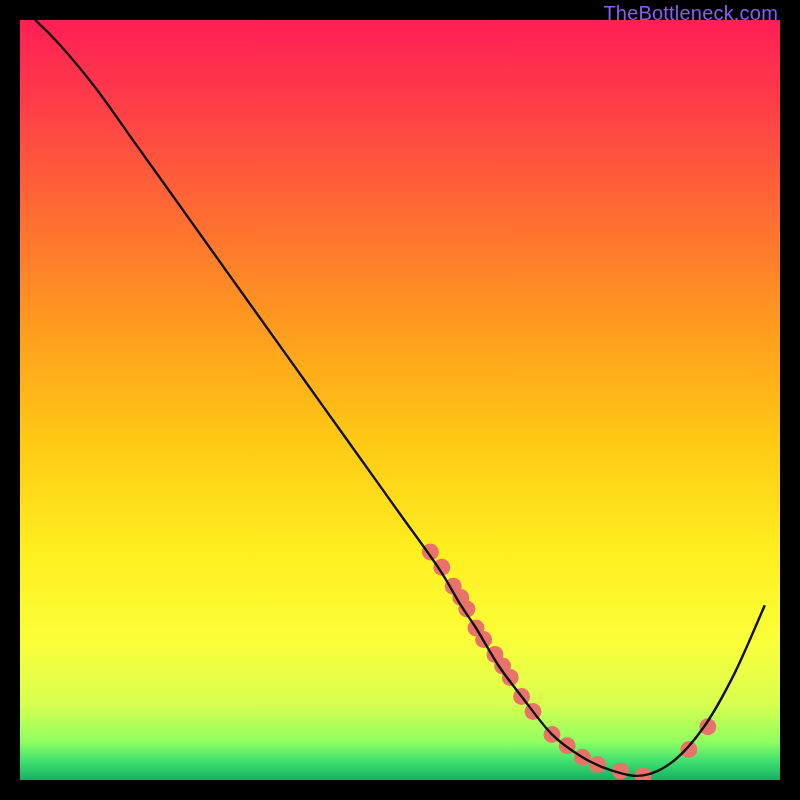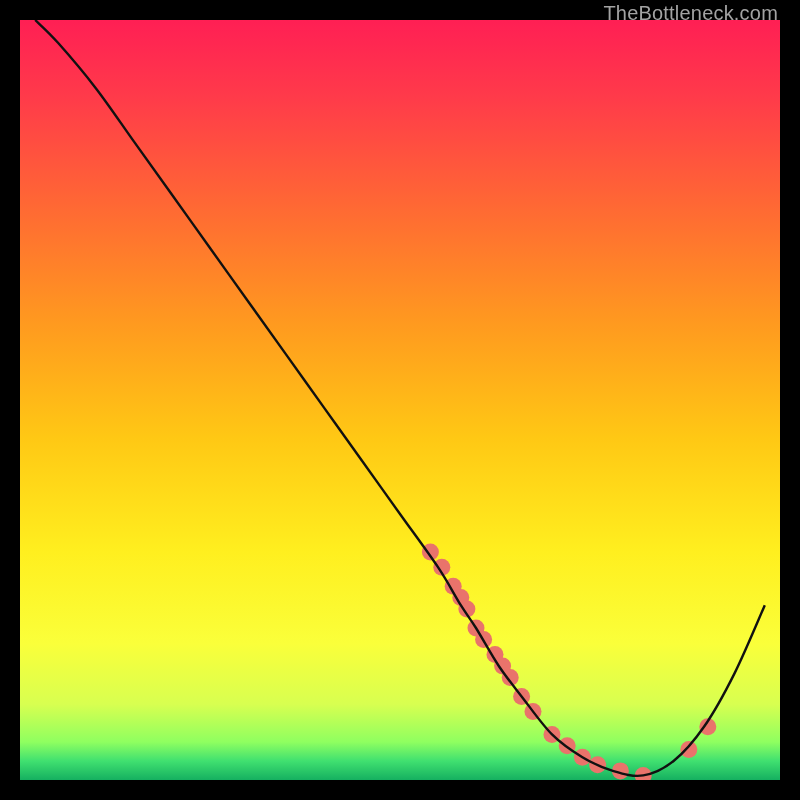--- a/index.html
+++ b/index.html
@@ -16,21 +16,21 @@
     left: 20px;
     top: 20px;
     width: 760px;
     height: 760px;
     background: #000;
   }
   .watermark {
     position: absolute;
     top: 2px;
     right: 22px;
-    color: #a3a3a3;
+    color: #8b5cf6;
     font-size: 20px;
     letter-spacing: 0.2px;
     font-weight: 500;
   }
   svg { display: block; }
 </style>
 </head>
 <body>
 
 <div class="frame">

